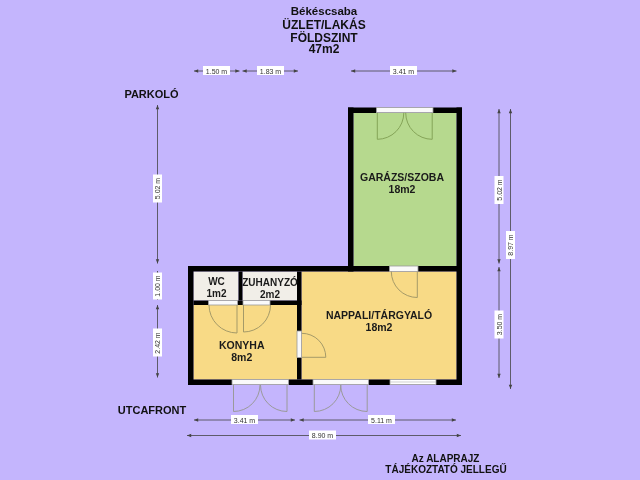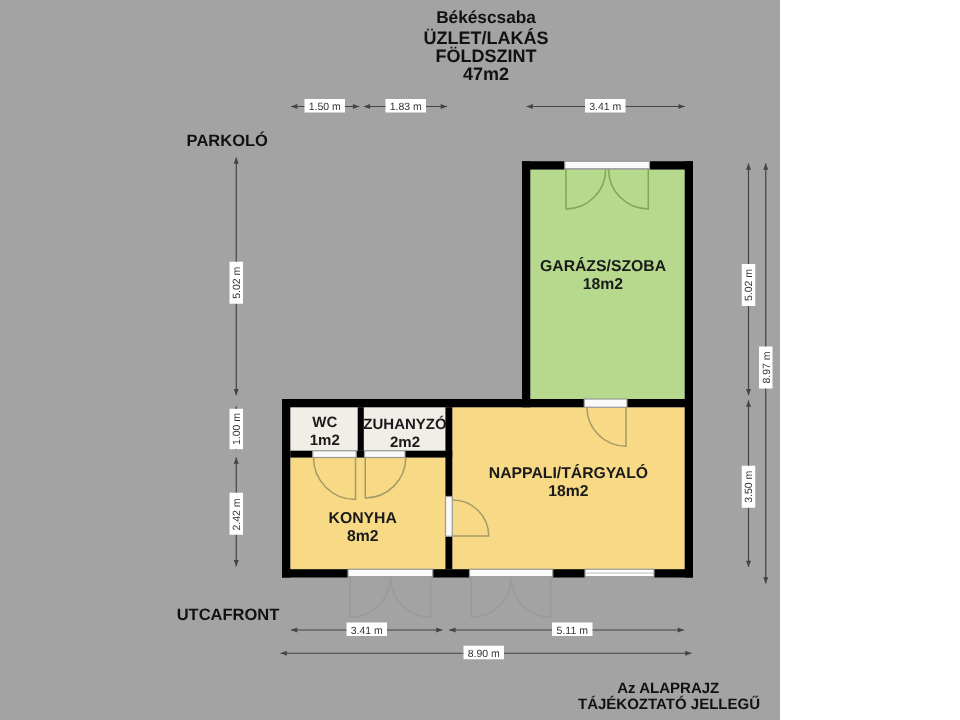--- a/index.html
+++ b/index.html
@@ -1,16 +1,16 @@
 <!DOCTYPE html>
 <html><head>
 <meta charset="utf-8">
 <style>
   html,body{margin:0;padding:0;background:#ffffff;}
-  .page{position:relative;width:520px;height:480px;background:#a3a3a3;overflow:hidden;
+  .page{position:relative;width:640px;height:480px;background:#c4b5fd;overflow:hidden;
         font-family:"Liberation Sans",sans-serif;}
   svg text{font-family:"Liberation Sans",sans-serif;}
 </style>
 </head>
 <body>
 <div class="page">
 <svg width="640" height="480" viewBox="0 0 640 480">
 
 <g fill="#111" font-weight="bold" font-size="11.5" text-anchor="middle">
   <text x="324" y="15">Békéscsaba</text>

